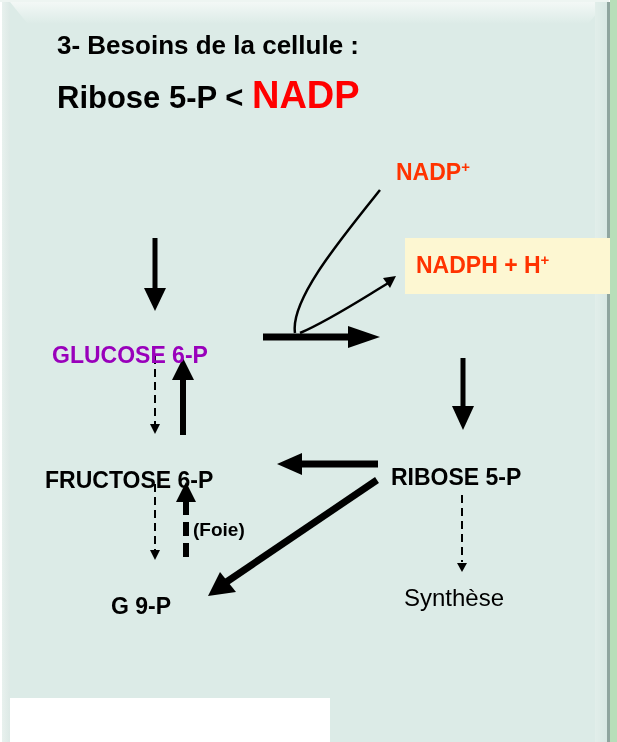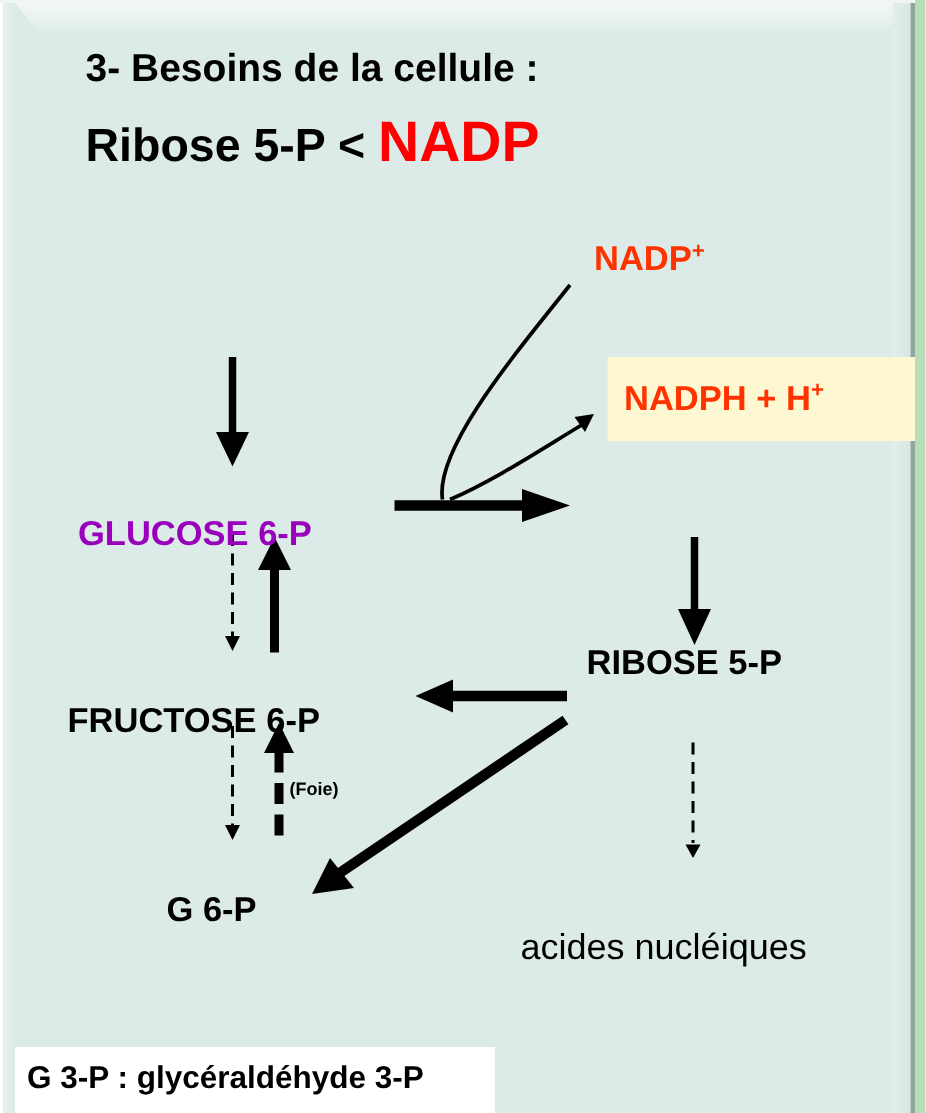--- a/index.html
+++ b/index.html
@@ -107,25 +107,24 @@
     </g>
 
     <g>
       <line x1="186" y1="557" x2="186" y2="500" stroke="#000" stroke-width="6" stroke-dasharray="14,7"></line>
       <polygon points="176,502 196,502 186,482" fill="#000"></polygon>
     </g>
   </svg>
 
   <div class="txt lbl purple" style="left:52px; top:322px;">GLUCOSE 6-P</div>
   <div class="txt lbl" style="left:45px; top:455px;margin-top:12px;">FRUCTOSE 6-P</div>
-  <div class="txt lbl" style="left:111px; top:593px;">G 6-P</div>
-  <div class="txt lbl" style="left:391px; top:428px;">RIBOSE 5-P</div>
+  <div class="txt lbl" style="left:111px; top:593px;">G 9-P</div>
+  <div class="txt lbl" style="left:391px; top:464px;">RIBOSE 5-P</div>
 
   <div class="txt lbl orange" style="left:416px; top:252px;"><span>NADPH + H</span><sup>+</sup></div>
   <div class="txt lbl orange" style="left:396px; top:159px;"><span>NADP</span><sup>+</sup></div>
 
-  <div class="txt plain" style="left:347px; top:618px;">acides nucléiques</div>
+  <div class="txt plain" style="left:404px; top:584px;">Synthèse</div>
 
-  <div class="txt" style="left:193px; top:519px; font-size:12px;">(Foie)</div>
+  <div class="txt" style="left:193px; top:519px; font-size:19px;">(Foie)</div>
 
   <div class="foot-box"></div>
-  <div class="txt foot">G 3-P : glycéraldéhyde 3-P</div>
 </div>
 
 </body></html>

